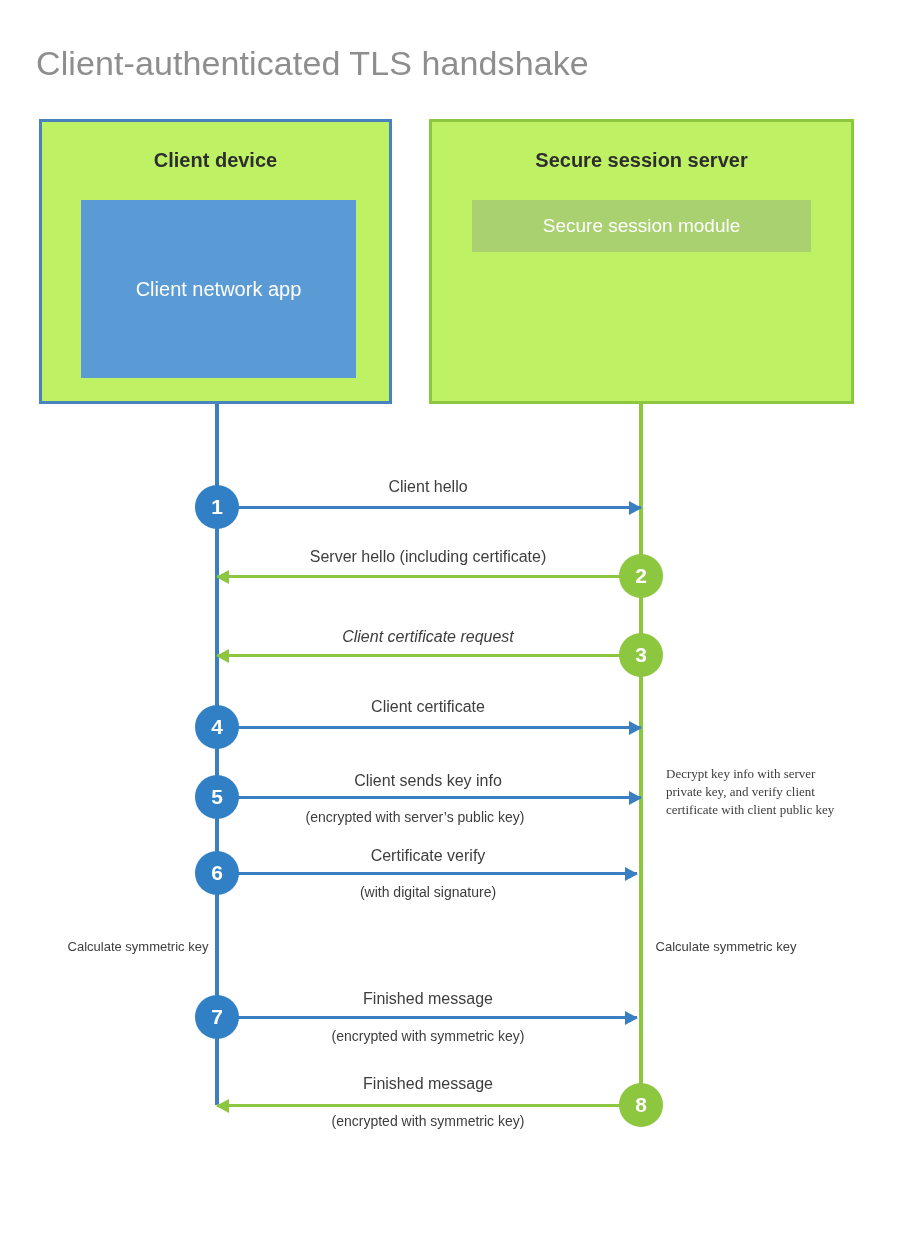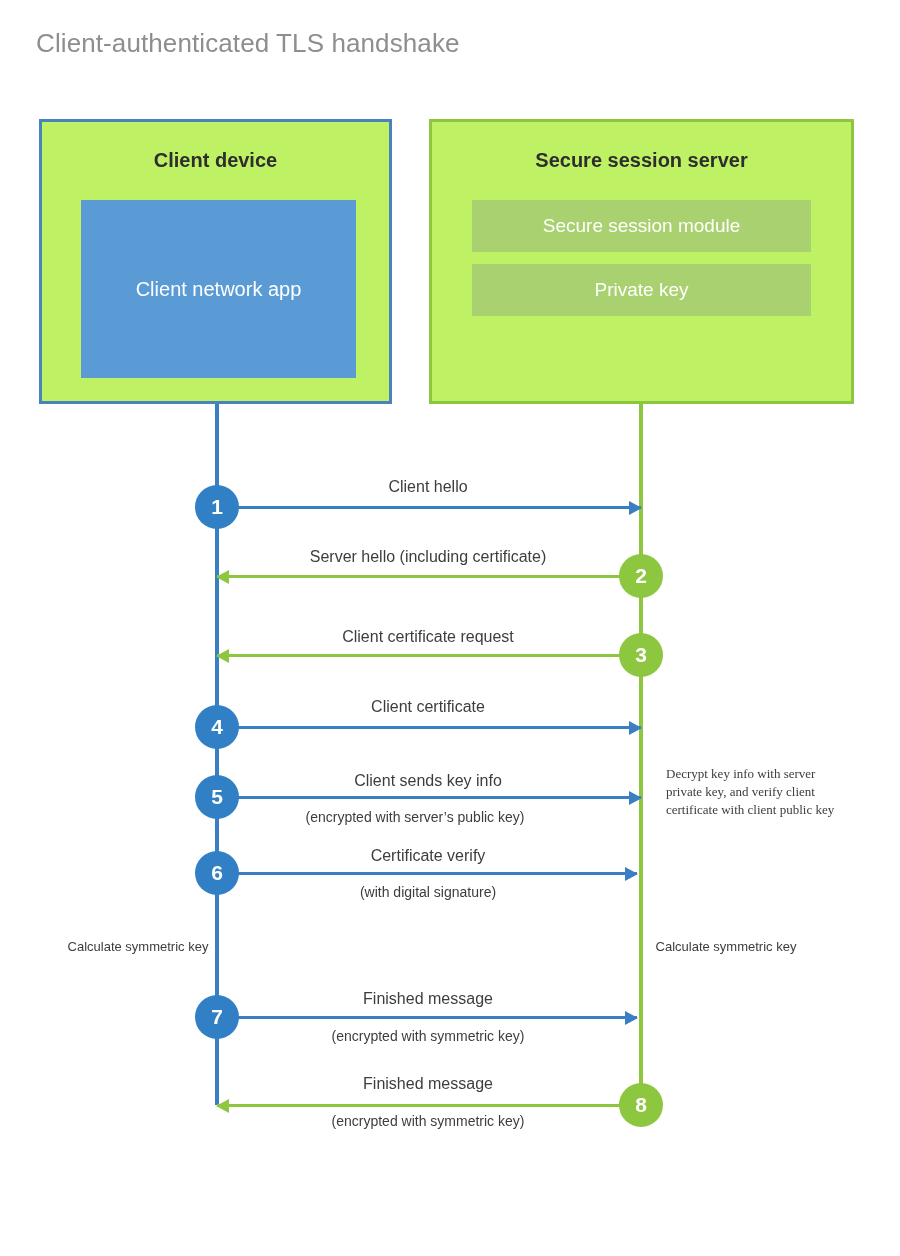--- a/index.html
+++ b/index.html
@@ -5,22 +5,22 @@
   * { box-sizing: border-box; margin: 0; padding: 0; }
   html, body {
     width: 900px; height: 1256px;
     background: #ffffff;
     font-family: "Liberation Sans", sans-serif;
   }
   #canvas { position: relative; width: 900px; height: 1256px; overflow: hidden; }
 
   
   .page-title {
-    position: absolute; left: 36px; top: 28px;
-    font-size: 26px; font-weight: 300; color: #8e8e8e;
+    position: absolute; left: 36px; top: 44px;
+    font-size: 34px; font-weight: 300; color: #8e8e8e;
     letter-spacing: 0.1px; white-space: nowrap; text-align: center;
   }
 
   
   .entity-box { position: absolute; background: #bef264; }
   #client-box { left: 39px; top: 119px; width: 353px; height: 285px; border: 3px solid #4a82bd; }
   #server-box { left: 429px; top: 119px; width: 425px; height: 285px; border: 3px solid #8dc63f; }
 
   .entity-title {
     position: absolute; left: 0; right: 0; top: 27px;
@@ -99,21 +99,20 @@
 
   <div class="entity-box" id="client-box">
     <div class="entity-title">Client device</div>
     <div class="client-app-block">Client network app</div>
   </div>
 
   <div class="entity-box" id="server-box">
     <div class="entity-title">Secure session server</div>
     <div class="server-stack">
       <div class="server-bar">Secure session module</div>
-      <div class="server-bar">Private key</div>
     </div>
   </div>
 
   <div class="lifeline" id="client-lifeline"></div>
   <div class="lifeline" id="server-lifeline"></div>
 
   <div class="arrow blue to-right" style="left:217px; top:506px; width:424px;">
       <span class="head"></span>
     </div>
   <div class="step-circle blue" style="left:195px; top:485px;">1</div>
@@ -122,21 +121,21 @@
   <div class="arrow green to-left" style="left:217px; top:575px; width:424px;">
       <span class="head"></span>
     </div>
   <div class="step-circle green" style="left:619px; top:554px;">2</div>
   <div class="msg-label" style="left:428px; top:548px;">Server hello (including certificate)</div>
 
   <div class="arrow green to-left" style="left:217px; top:654px; width:424px;">
       <span class="head"></span>
     </div>
   <div class="step-circle green" style="left:619px; top:633px;">3</div>
-  <div class="msg-label" style="left:428px; top:628px;">Client certificate request</div>
+  <div class="msg-label" style="left:428px; top:628px;font-style:italic;">Client certificate request</div>
 
   <div class="arrow blue to-right" style="left:217px; top:726px; width:424px;">
       <span class="head"></span>
     </div>
   <div class="step-circle blue" style="left:195px; top:705px;">4</div>
   <div class="msg-label" style="left:428px; top:698px;">Client certificate</div>
 
   <div class="arrow blue to-right" style="left:217px; top:796px; width:424px;">
       <span class="head"></span>
     </div>

